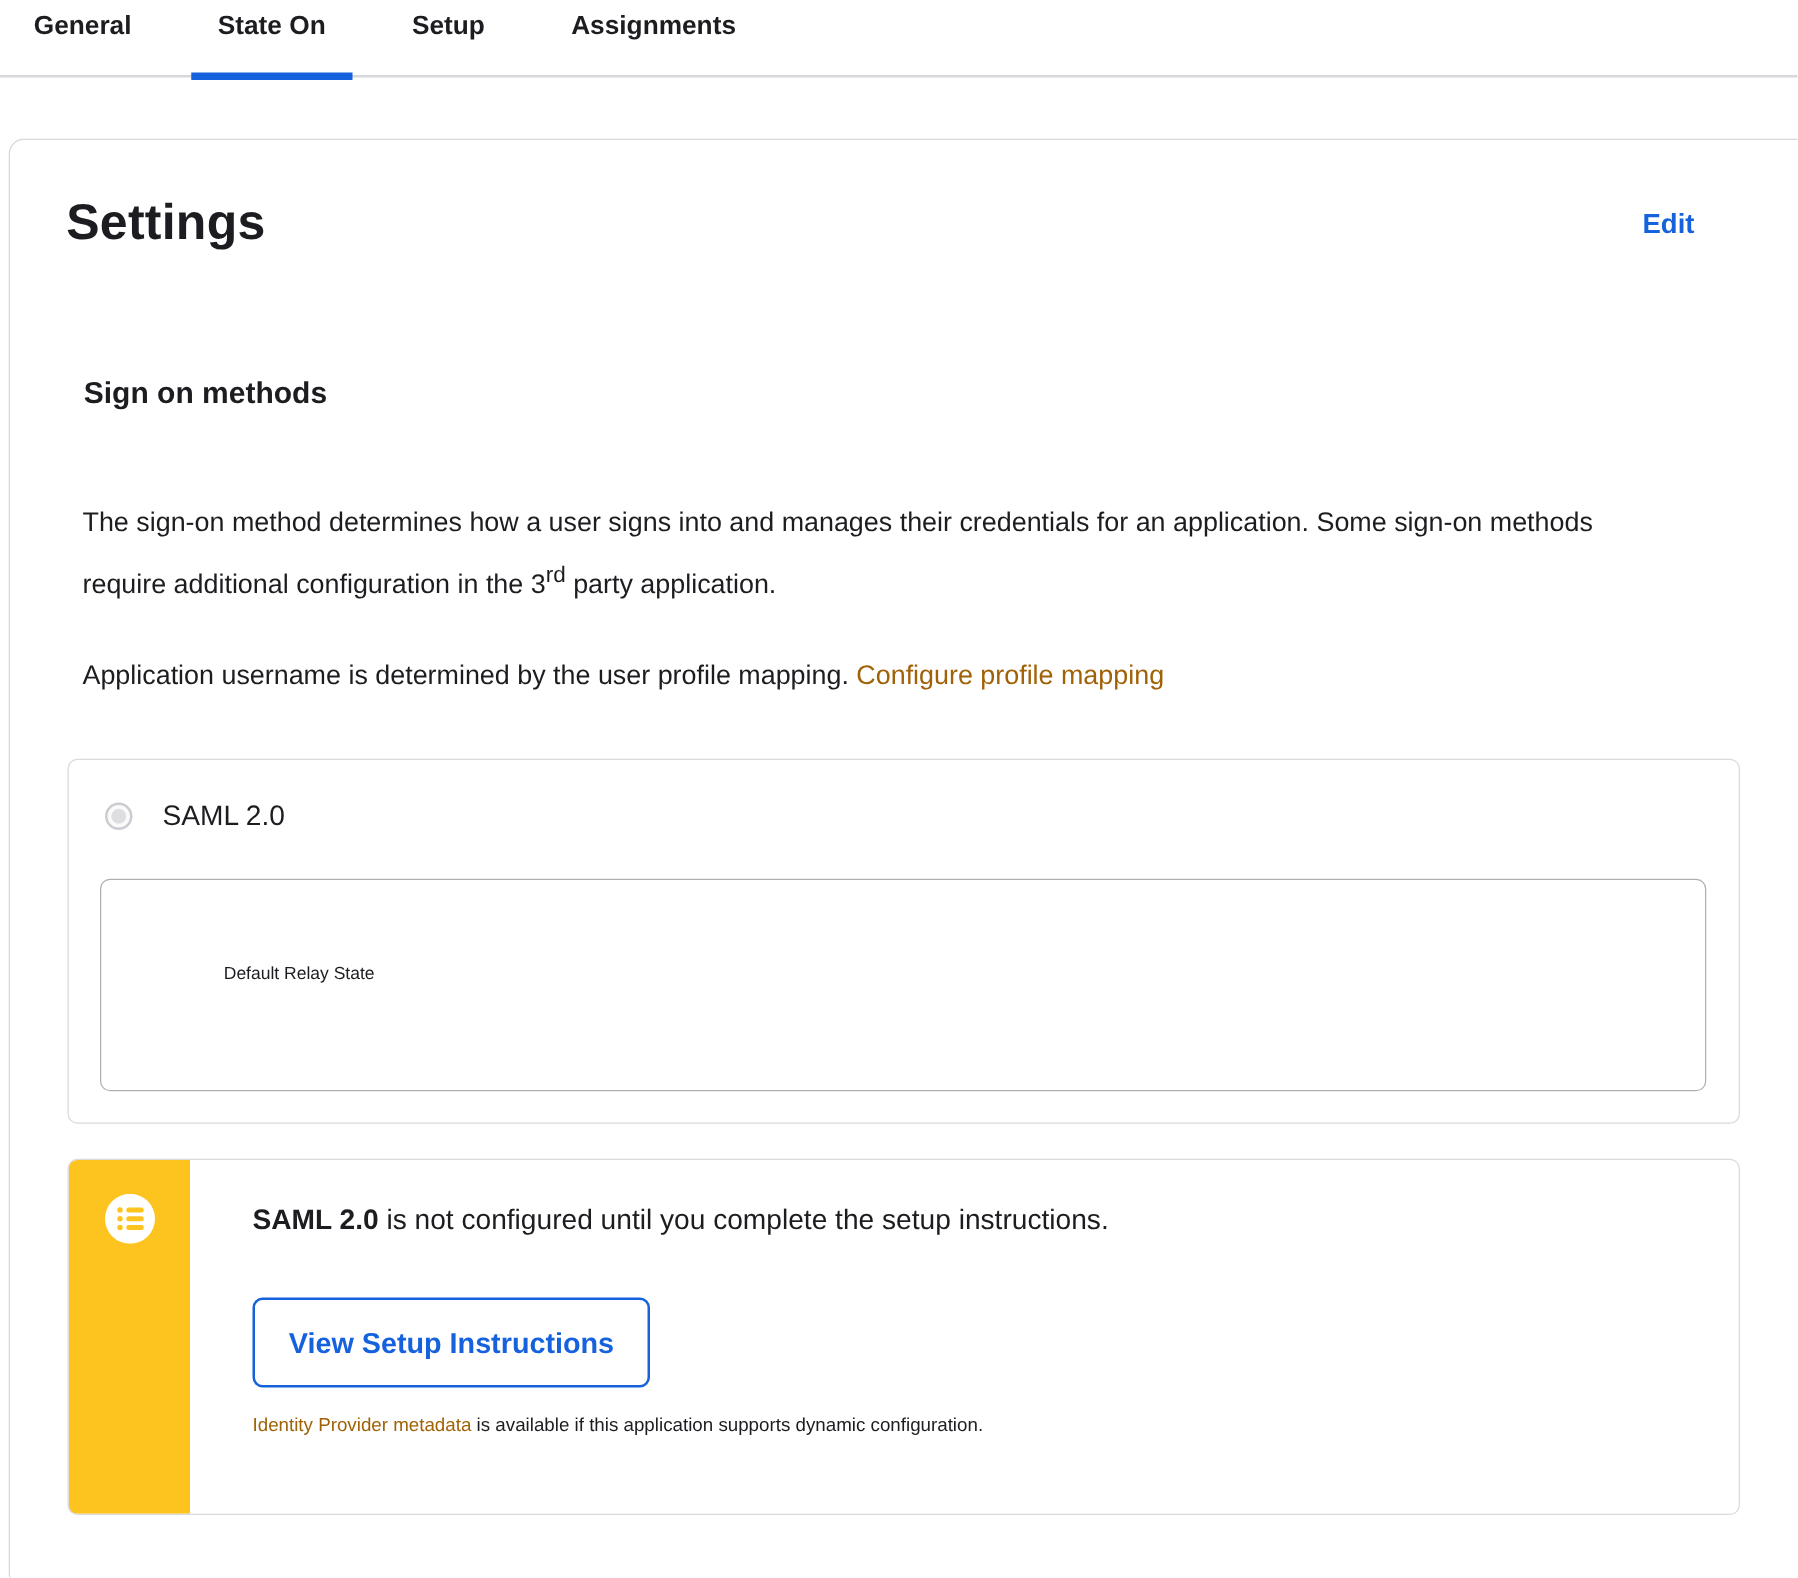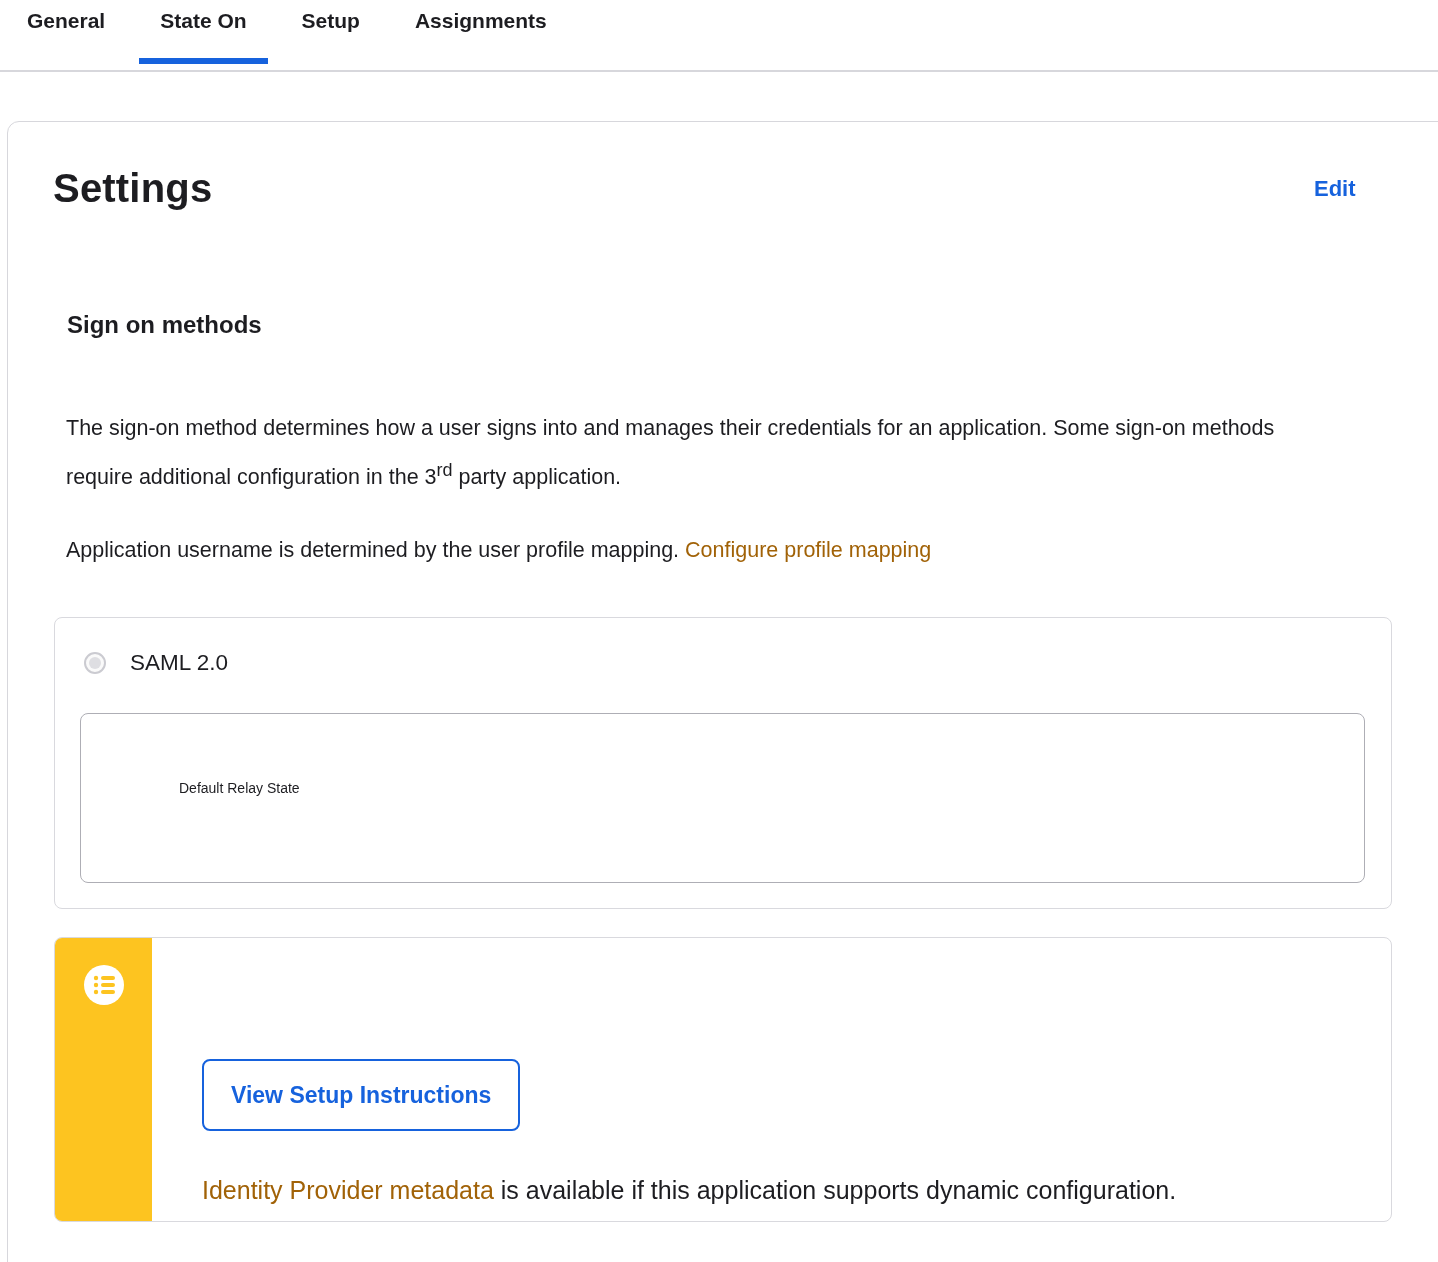--- a/index.html
+++ b/index.html
@@ -7,23 +7,23 @@
     width: 1438px; height: 1262px;
     overflow: hidden;
     background: #ffffff;
     font-family: "Liberation Sans", sans-serif;
     color: #1d1d21;
   }
 
   
   .tabbar {
     display: flex;
-    gap: 55px;
+    gap: 69px;
     padding-left: 27px;
-    height: 72px;
+    height: 62px;
     border-bottom: 2px solid #d7d7dc;
     align-items: flex-start;
   }
   .tab {
     position: relative;
     padding-top: 9px;
     height: 62px;
     font-size: 21px;
     font-weight: 700;
     color: #1d1d21;
@@ -175,26 +175,25 @@
     height: 72px;
     padding: 0 27px;
     background: #fff;
     border: 2px solid #1662dd;
     border-radius: 8px;
     color: #1662dd;
     font-family: "Liberation Sans", sans-serif;
     font-size: 23px;
     font-weight: 700;
     cursor: pointer;
-    margin-top: 11px;
   }
   .metadata-line {
     position: absolute;
-    left: 147px; top: 238px;
-    font-size: 25px;
+    left: 147px; top: 204px;
+    font-size: 15px;
   }
 </style>
 </head>
 <body>
 
 <nav class="tabbar">
   <div class="tab">General</div>
   <div class="tab active">State On</div>
   <div class="tab">Setup</div>
   <div class="tab">Assignments</div>
@@ -224,17 +223,18 @@
       <svg class="callout-icon" viewBox="0 0 40 40">
         <circle cx="20" cy="20" r="20" fill="#ffffff"></circle>
         <circle cx="12" cy="13" r="2.2" fill="#fdc420"></circle>
         <circle cx="12" cy="20" r="2.2" fill="#fdc420"></circle>
         <circle cx="12" cy="27" r="2.2" fill="#fdc420"></circle>
         <rect x="17" y="11" width="14" height="4" rx="2" fill="#fdc420"></rect>
         <rect x="17" y="18" width="14" height="4" rx="2" fill="#fdc420"></rect>
         <rect x="17" y="25" width="14" height="4" rx="2" fill="#fdc420"></rect>
       </svg>
     </div>
+    <p class="callout-message"><b>SAML 2.0</b><span> is not configured until you complete the setup instructions.</span></p>
     <button class="setup-btn">View Setup Instructions</button>
     <p class="metadata-line"><a class="inline-link">Identity Provider metadata</a><span> is available if this application supports dynamic configuration.</span></p>
   </div>
 
 </section>
 
 </body></html>

